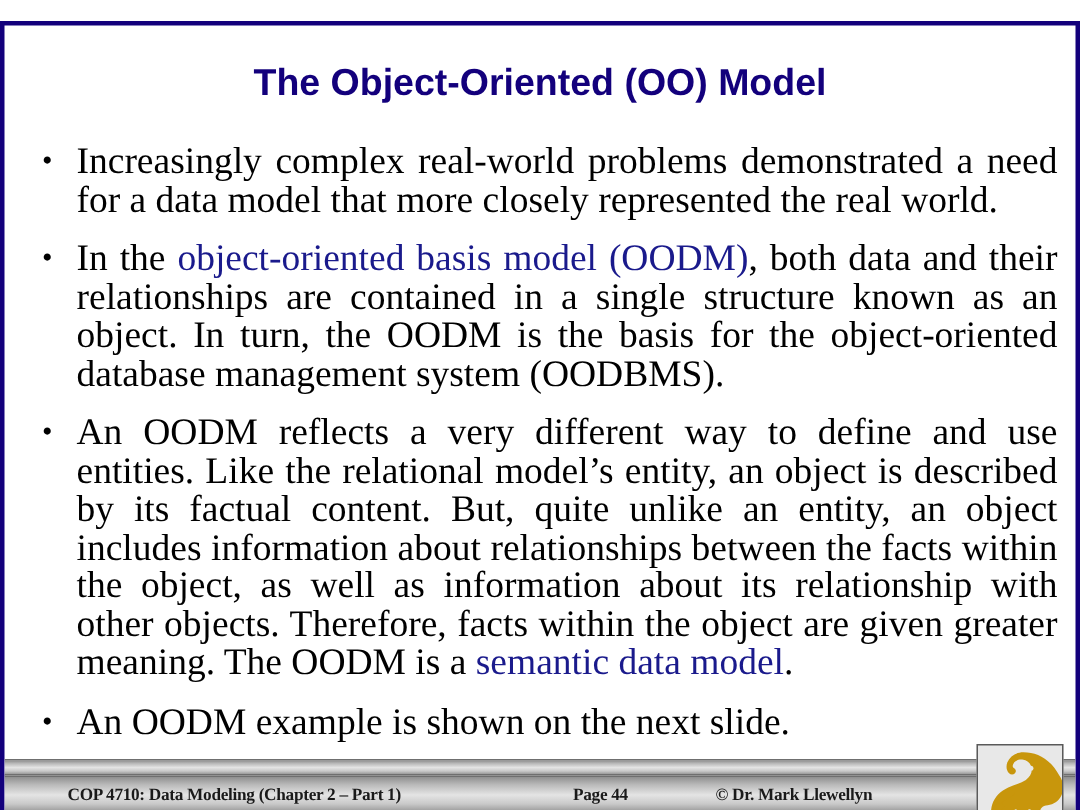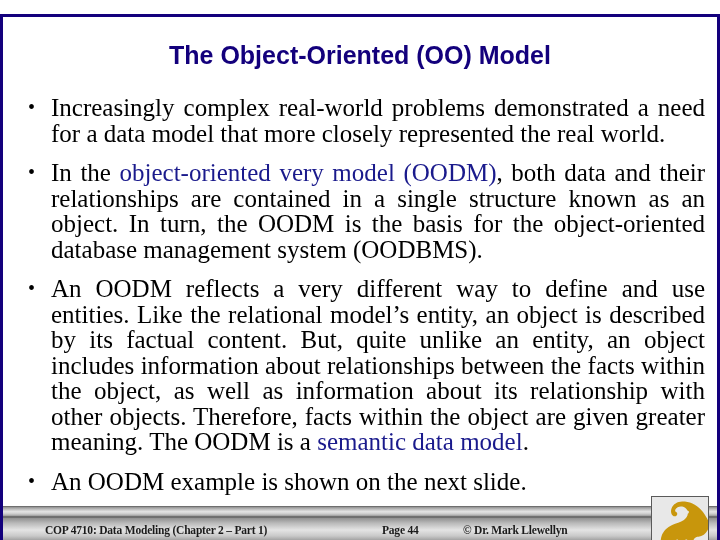--- a/index.html
+++ b/index.html
@@ -123,21 +123,21 @@
     left: 42px;
     white-space: nowrap;
   }
   #footer-page {
     position: absolute;
     left: 379px;
     white-space: nowrap;
   }
   #footer-copyright {
     position: absolute;
-    left: 460px;
+    left: 474px;
     white-space: nowrap;
   }
 
   
   #logo-box {
     position: absolute;
     right: 8px;
     bottom: 0px;
     width: 58px;
     height: 58px;
@@ -159,21 +159,21 @@
 
     <div class="bullet-row">
       <div class="bullet-mark">•</div>
       <div class="bullet-text">
         <span>Increasingly complex real-world problems demonstrated a need for a data model that more closely represented the real world.</span>
       </div>
     </div>
 
     <div class="bullet-row">
       <div class="bullet-mark">•</div>
-      <div class="bullet-text"><span>In the </span><span class="blue">object-oriented very model</span><span> </span><span class="blue">(OODM)</span><span>, both data and their relationships are contained in a single structure known as an </span><span class="red">object</span><span>.  In turn, the OODM is the basis for the object-oriented database management system (OODBMS).</span></div>
+      <div class="bullet-text"><span>In the </span><span class="blue">object-oriented basis model</span><span> </span><span class="blue">(OODM)</span><span>, both data and their relationships are contained in a single structure known as an </span><span class="red">object</span><span>.  In turn, the OODM is the basis for the object-oriented database management system (OODBMS).</span></div>
     </div>
 
     <div class="bullet-row">
       <div class="bullet-mark">•</div>
       <div class="bullet-text"><span>An OODM reflects a very different way to define and use entities.  Like the relational model’s entity, an object is described by its factual content.  But, quite unlike an entity, an object includes information about relationships between the facts within the object, as well as information about its relationship with other objects.   Therefore, facts within the object are given greater meaning.  The OODM is a </span><span class="blue">semantic data model</span><span>.</span></div>
     </div>
 
     <div class="bullet-row">
       <div class="bullet-mark">•</div>
       <div class="bullet-text">

